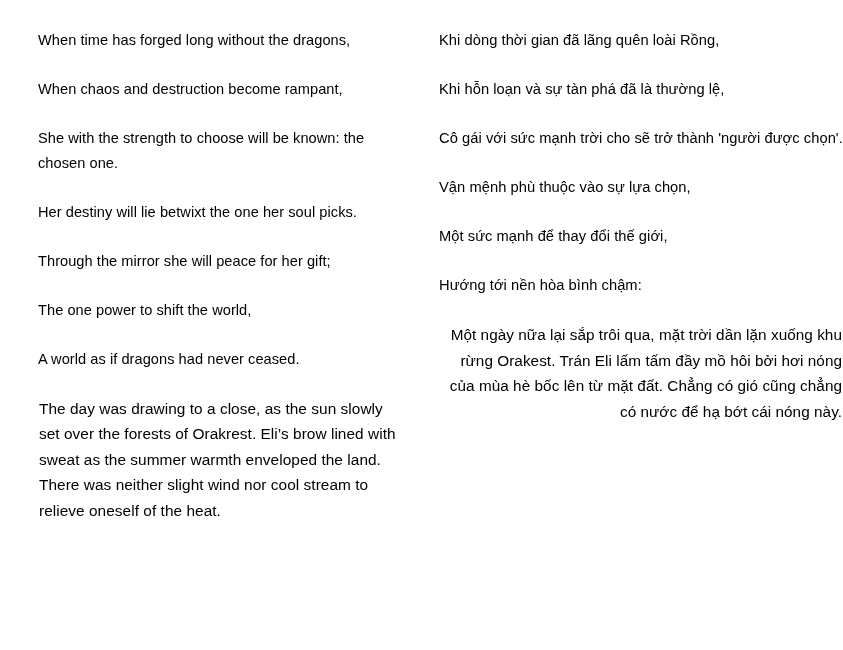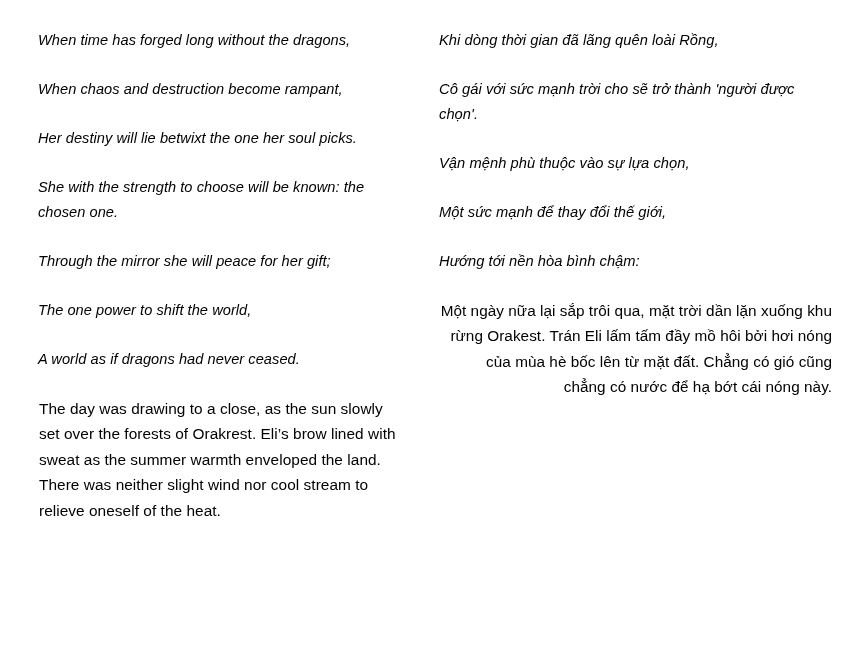--- a/index.html
+++ b/index.html
@@ -34,26 +34,24 @@
     box-sizing: border-box;
   }
   .column-left {
     width: 420px;
     padding-left: 38px;
     padding-right: 12px;
   }
   .column-right {
     width: 423px;
     padding-left: 19px;
-    padding-right: 10px;
   }
   .stanza {
     font-size: 14.6px;
     line-height: 24.5px;
-    font-style: italic;
     margin: 0 0 24.5px 0;
     letter-spacing: 0.05px;
   }
   .column-right .stanza {
     font-size: 14.7px;
   }
   .prose {
     font-size: 15.4px;
     line-height: 25.6px;
     font-style: normal;
@@ -70,30 +68,31 @@
 </style>
 </head>
 <body>
 
 <div class="page">
   <div class="columns">
 
     <div class="column column-left">
       <p class="stanza">When time has forged long without the dragons,</p>
       <p class="stanza">When chaos and destruction become rampant,</p>
+      <p class="stanza">She with the strength to choose will be known: the chosen one.</p>
       <p class="stanza">Her destiny will lie betwixt the one her soul picks.</p>
-      <p class="stanza">She with the strength to choose will be known: the chosen one.</p>
       <p class="stanza">Through the mirror she will peace for her gift;</p>
       <p class="stanza">The one power to shift the world,</p>
       <p class="stanza">A world as if dragons had never ceased.</p>
       <p class="prose">The day was drawing to a close, as the sun slowly set over the forests of Orakrest. Eli’s brow lined with sweat as the summer warmth enveloped the land. There was neither slight wind nor cool stream to relieve oneself of the heat.</p>
     </div>
 
     <div class="column column-right">
       <p class="stanza">Khi dòng thời gian đã lãng quên loài Rồng,</p>
+      <p class="stanza">Khi hỗn loạn và sự tàn phá đã là thường lệ,</p>
       <p class="stanza">Cô gái với sức mạnh trời cho sẽ trở thành 'người được chọn'.</p>
       <p class="stanza">Vận mệnh phù thuộc vào sự lựa chọn,</p>
       <p class="stanza">Một sức mạnh để thay đổi thế giới,</p>
       <p class="stanza">Hướng tới nền hòa bình chậm:</p>
       <p class="prose">Một ngày nữa lại sắp trôi qua, mặt trời dần lặn xuống khu rừng Orakest. Trán Eli lấm tấm đầy mồ hôi bởi hơi nóng của mùa hè bốc lên từ mặt đất. Chẳng có gió cũng chẳng có nước để hạ bớt cái nóng này.</p>
     </div>
 
   </div>
 </div>
 

